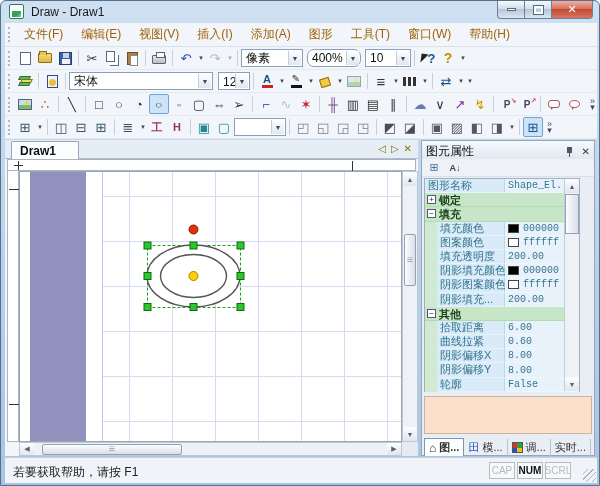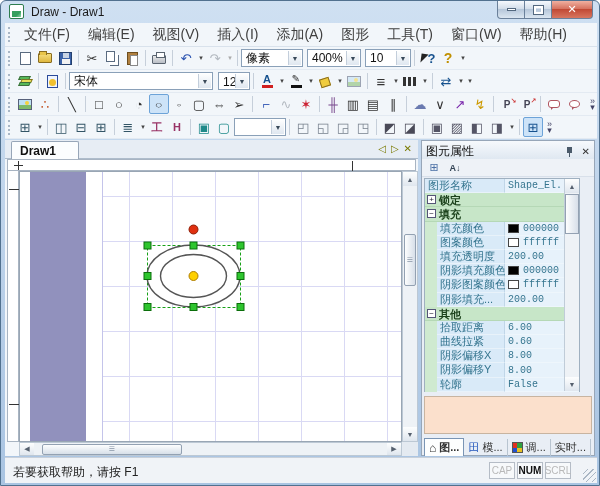--- a/index.html
+++ b/index.html
@@ -25,21 +25,21 @@
   .winbtn.rest { width:27px; border-left:none; }
   .winbtn.close { width:41px; border-left:none; border-radius:0 0 4px 0;
             background:linear-gradient(#f0b0a0,#d67360 45%,#c14a35 50%,#d8765f);
             color:#fff; font-weight:bold; font-size:11px; }
   .glyph-min { width:9px; height:3px; background:#fff; border:1px solid #53687f; }
   .glyph-rest { width:9px; height:8px; border:2px solid #fff; outline:1px solid #53687f; background:transparent; }
 
   
   .menubar { position:absolute; left:4px; top:22px; width:592px; height:24px;
              background:#f2f6fa; border-bottom:1px solid #d9e2ec; display:flex; align-items:center; }
-  .menu-item { padding:0 9px; font-size:14px; color:#404040; }
+  .menu-item { padding:0 9px; font-size:12px; color:#a16207; }
 
   .tbar { position:absolute; left:4px; width:592px; height:23px; background:#f2f6fa;
           display:flex; align-items:center; border-bottom:1px solid #e3eaf2; }
   .grip { width:3px; height:15px; margin:0 4px 0 3px; border-left:2px dotted #a9b7c6; }
   .tsep { width:1px; height:16px; background:#c6cfda; margin:0 3px; }
   .tbtn { width:20px; height:20px; display:flex; align-items:center; justify-content:center;
           font-size:13px; color:#333; flex:none; }
   .tbtn.dis { color:#b3b9c0; }
   .tbtn.sel { background:#cde3f8; border:1px solid #6da3d8; border-radius:2px; }
   .dd { font-size:7px; color:#444; margin-left:1px; width:8px; text-align:center; flex:none; }
@@ -259,21 +259,21 @@
     <span class="tbtn dis">
         <span>↷</span>
       </span>
     <span class="dd" style="color:#aaa;">▾</span>
     <span class="tsep"></span>
     <span class="combo" style="width:62px;">
       <span>像素</span>
       <span class="arr">▼</span>
       </span>
     <span style="width:4px;"></span>
-    <span class="combo" style="width:54px;">
+    <span class="combo" style="width:54px;border-radius:7px;">
       <span>400%</span>
       <span class="arr">▼</span>
       </span>
     <span style="width:4px;"></span>
     <span class="combo" style="width:46px;">
       <span>10</span>
       <span class="arr">▼</span>
       </span>
     <span class="tsep"></span>
     <span class="tbtn" style="font-weight:bold;">

